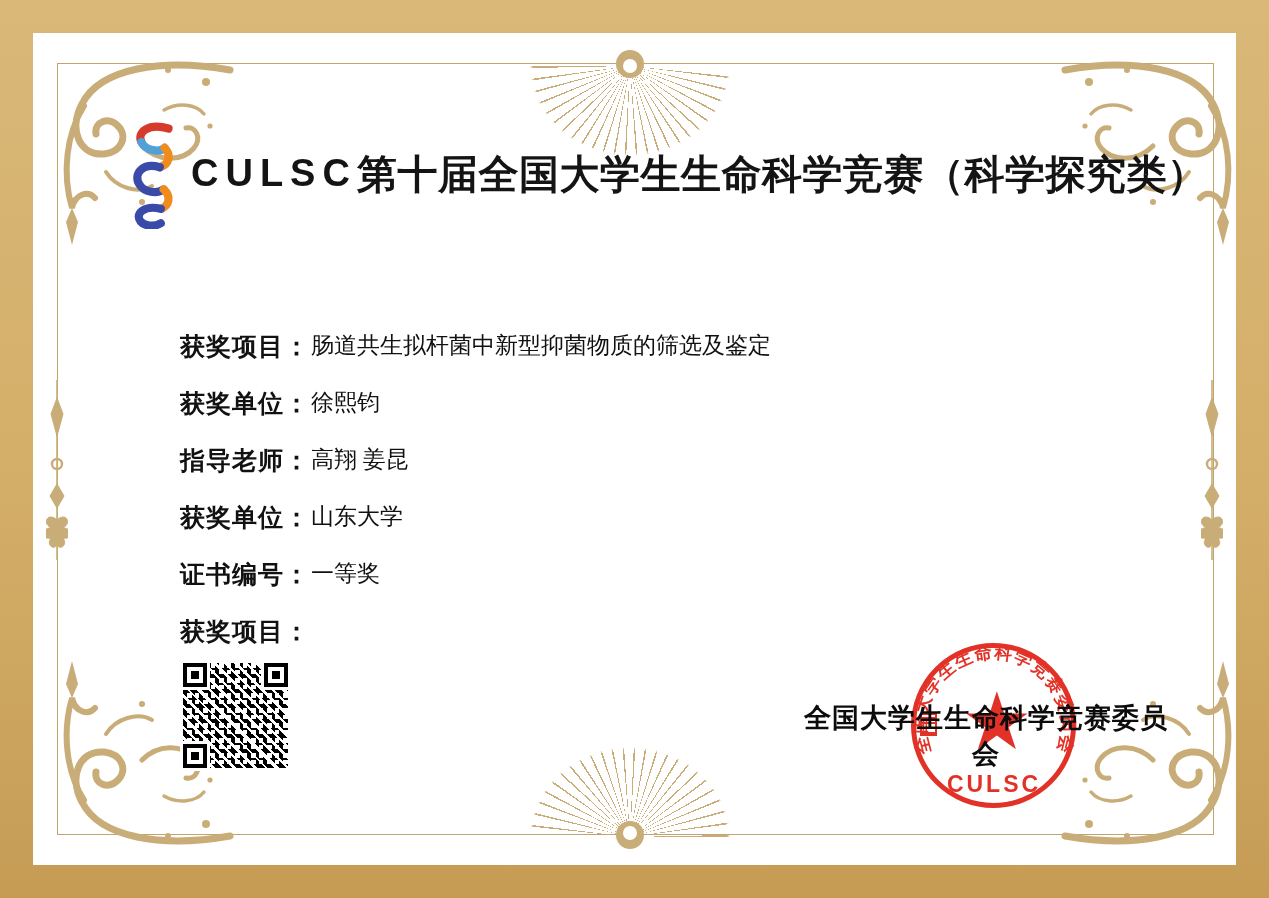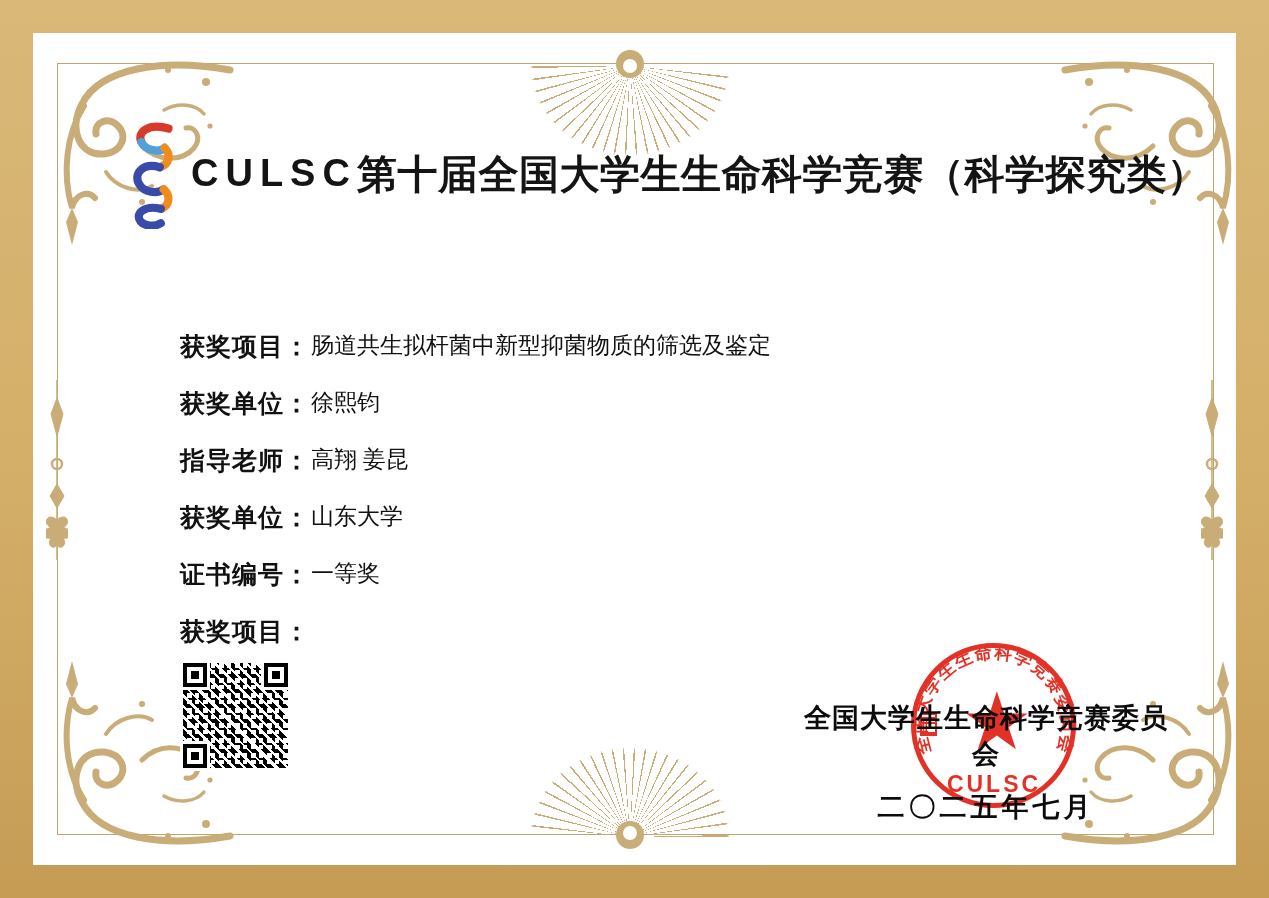--- a/index.html
+++ b/index.html
@@ -212,16 +212,15 @@
         </defs>
       <text fill="#e02318" font-size="17.5" font-weight="700" letter-spacing="1.5">
         <textPath href="#arcp" startOffset="50%" text-anchor="middle">全国大学生生命科学竞赛委员会</textPath>
       </text>
       <text x="0" y="66" text-anchor="middle" fill="#e02318" font-size="23" font-weight="700" letter-spacing="3">CULSC</text>
     </svg>
   </div>
 
   <div class="sig">
     <div class="sig-issuer">全国大学生生命科学竞赛委员会</div>
-    <div class="sig-date">二〇二五年七月</div>
   </div>
 
 </div>
 
 </body></html>

